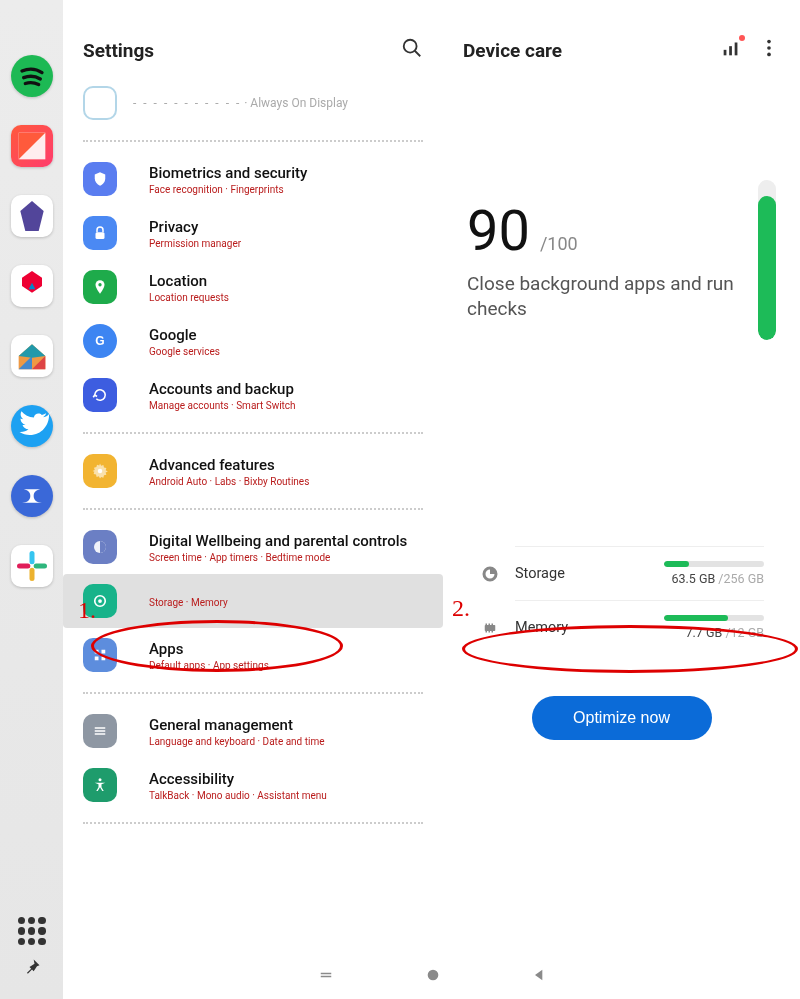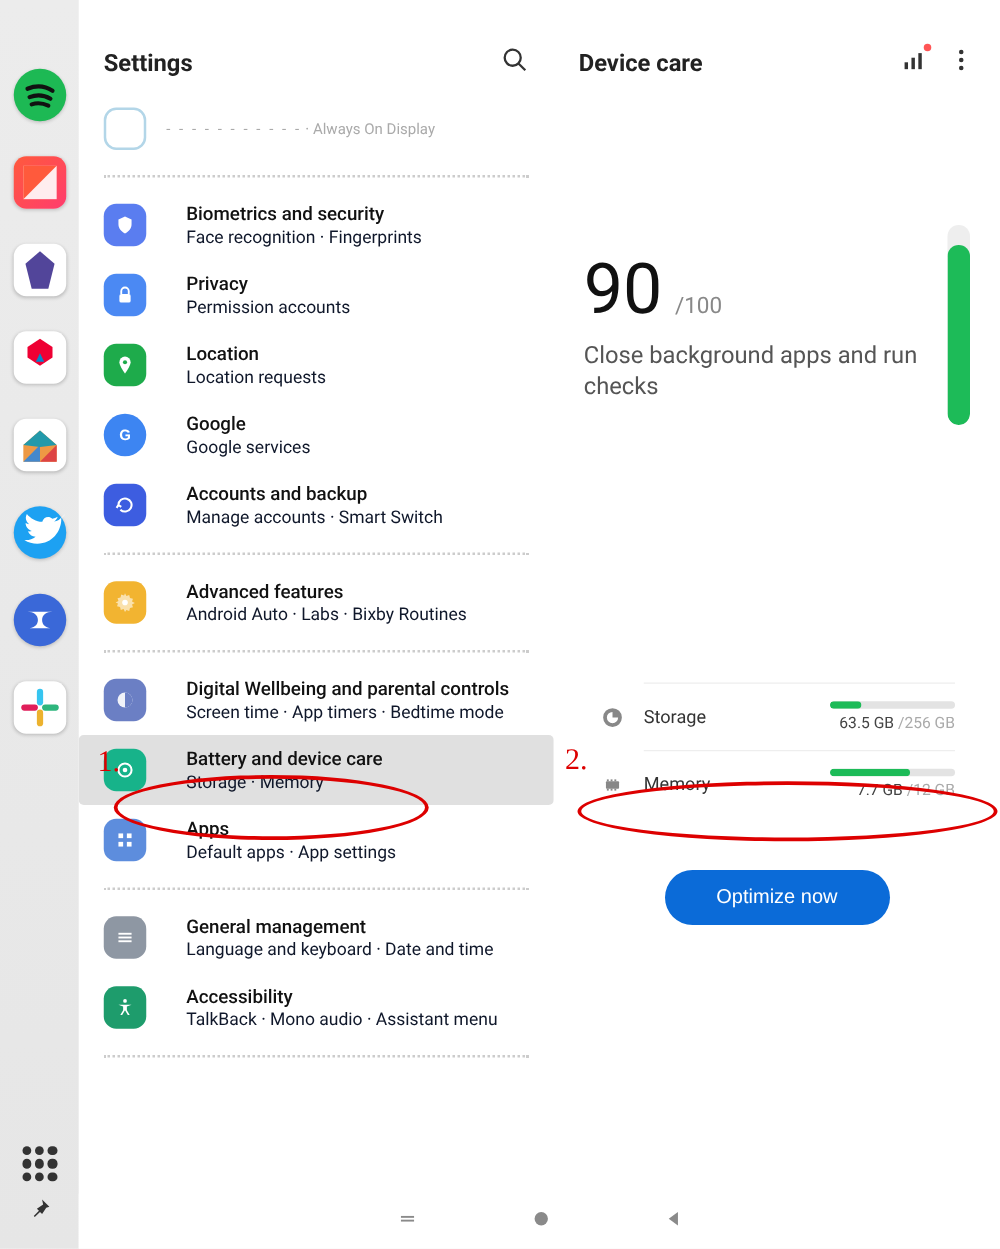--- a/index.html
+++ b/index.html
@@ -96,21 +96,21 @@
   .item.selected { background:#e0e0e0; border-radius:4px; }
   .icon-circle {
     width:34px; height:34px;
     border-radius:10px;
     display:flex; align-items:center; justify-content:center;
     flex:none;
   }
   .icon-circle svg { width:18px; height:18px; fill:#fff; }
   .item-text { flex:1; min-width:0; }
   .item-title { font-size:15px; color:#111; font-weight:500;}
-  .item-sub { font-size:14px; color:#0f172a; margin-top:2px;}
+  .item-sub { font-size:10px; color:#b91c1c; margin-top:2px;}
   .cut-item { display:flex; align-items:center; padding:6px 20px 10px 20px; gap:16px;}
   .cut-item .icon-shell {
     width:34px; height:34px; border-radius:10px;
     border:2px solid #b3d6e8;
     flex:none;
   }
   .cut-item .txt { font-size:12px; color:#aaa; }
   
   .score-block {
     margin: 110px 24px 20px 24px;
@@ -354,21 +354,21 @@
   </div>
           <div class="item">
     <div class="icon-circle" style="background:#4b89f3;">
       <svg viewBox="0 0 24 24">
                 <rect x="6" y="11" width="12" height="9" rx="2" fill="#fff"></rect>
                 <path fill="none" stroke="#fff" stroke-width="2" d="M8 11V8a4 4 0 018 0v3"></path>
               </svg>
     </div>
     <div class="item-text">
       <div class="item-title">Privacy</div>
-      <div class="item-sub">Permission accounts</div>
+      <div class="item-sub">Permission manager</div>
     </div>
   </div>
           <div class="item">
     <div class="icon-circle" style="background:#1eab4b;">
       <svg viewBox="0 0 24 24">
                 <path fill="#fff" d="M12 3a6 6 0 016 6c0 4-6 12-6 12S6 13 6 9a6 6 0 016-6z"></path>
                 <circle cx="12" cy="9" r="2.2" fill="#1eab4b"></circle>
               </svg>
     </div>
     <div class="item-text">
@@ -429,21 +429,20 @@
     </div>
   </div>
           <div class="item selected">
     <div class="icon-circle" style="background:#17b38a;">
       <svg viewBox="0 0 24 24">
                 <circle cx="12" cy="12" r="7" fill="none" stroke="#fff" stroke-width="2.2"></circle>
                 <circle cx="12" cy="12" r="2.5" fill="#fff"></circle>
               </svg>
     </div>
     <div class="item-text">
-      <div class="item-title">Battery and device care</div>
       <div class="item-sub">Storage · Memory</div>
     </div>
   </div>
           <div class="item">
     <div class="icon-circle" style="background:#5d8ddd;">
       <svg viewBox="0 0 24 24">
                 <rect x="5" y="5" width="5" height="5" fill="#fff"></rect>
                 <rect x="14" y="5" width="5" height="5" fill="#fff"></rect>
                 <rect x="5" y="14" width="5" height="5" fill="#fff"></rect>
                 <rect x="14" y="14" width="5" height="5" fill="#fff"></rect>

